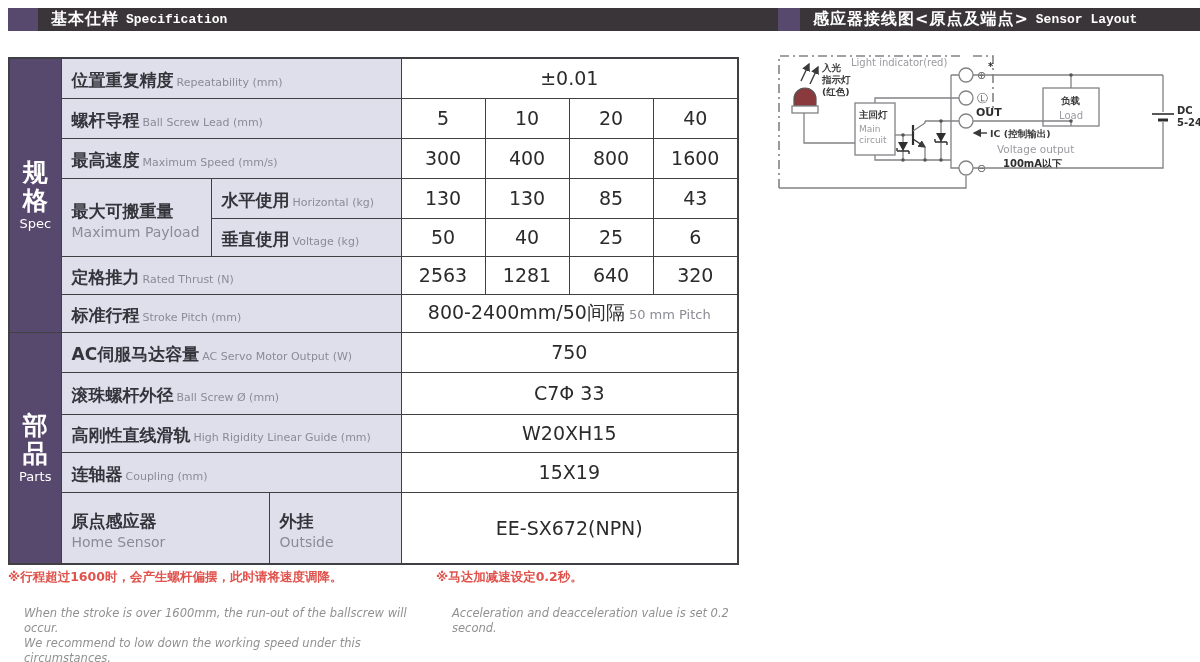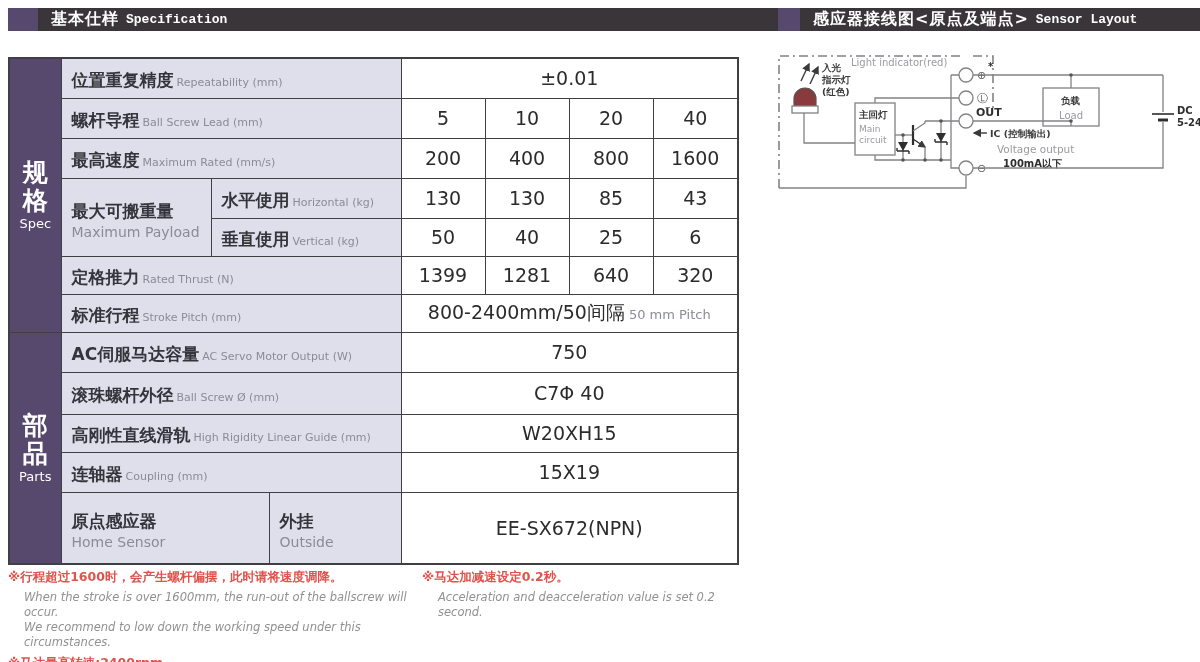--- a/index.html
+++ b/index.html
@@ -43,23 +43,23 @@
   .dg-box  { stroke:#828286; stroke-width:1.3; fill:#ffffff; }
   .dg-dot  { fill:#555; }
   .dg-black{ fill:#2e2e2e; }
   .t-cn  { font-size:9.5px; fill:#3a3a3a; font-weight:bold; }
   .t-gray{ font-size:10px; fill:#9a9aa0; }
   .t-blk { font-size:10px; fill:#2e2e2e; font-weight:bold; }
   .t-sym { font-size:11px; fill:#555; }
   
   .fn { position:absolute; top:569px; }
   .fn-left  { left:8px; width:400px; }
-  .fn-right { left:422px; width:330px; }
+  .fn-right { left:436px; width:330px; }
   .fn div { line-height:1.32; }
-  .fn .red  { color:#e0524c; font-weight:bold; font-size:12.5px; margin-bottom:4px; }
+  .fn .red  { color:#e0524c; font-weight:bold; font-size:12.5px; margin-bottom:20px; }
   .fn .gray { color:#909090; font-size:11.5px; padding-left:16px;font-style:italic; }
   .fn .red2 { color:#e0524c; font-weight:bold; font-size:12.5px; margin-top:5px; }
 </style>
 </head>
 <body>
 
 <div class="page">
 
   <div class="hdr hdr-left">
     <div class="sq"></div>
@@ -103,54 +103,54 @@
       <td class="lbl" colspan="3">
         <span class="cn">螺杆导程</span><span class="en">Ball Screw Lead (mm)</span>
       </td>
       <td class="val">5</td>
       <td class="val">10</td>
       <td class="val">20</td>
       <td class="val">40</td>
     </tr>
     <tr style="height:40px">
       <td class="lbl" colspan="3">
-        <span class="cn">最高速度</span><span class="en">Maximum Rated (mm/s)</span>
-      </td>
-      <td class="val">200</td>
+        <span class="cn">最高速度</span><span class="en">Maximum Speed (mm/s)</span>
+      </td>
+      <td class="val">300</td>
       <td class="val">400</td>
       <td class="val">800</td>
       <td class="val">1600</td>
     </tr>
     <tr style="height:40px">
       <td class="lbl" rowspan="2">
         <span class="cn">最大可搬重量</span>
         <span class="en-block">Maximum Payload</span>
       </td>
       <td class="lbl" colspan="2">
         <span class="cn">水平使用</span><span class="en">Horizontal (kg)</span>
       </td>
       <td class="val">130</td>
       <td class="val">130</td>
       <td class="val">85</td>
       <td class="val">43</td>
     </tr>
     <tr style="height:38px">
       <td class="lbl" colspan="2">
-        <span class="cn">垂直使用</span><span class="en">Vertical (kg)</span>
+        <span class="cn">垂直使用</span><span class="en">Voltage (kg)</span>
       </td>
       <td class="val">50</td>
       <td class="val">40</td>
       <td class="val">25</td>
       <td class="val">6</td>
     </tr>
     <tr style="height:38px">
       <td class="lbl" colspan="3">
         <span class="cn">定格推力</span><span class="en">Rated Thrust (N)</span>
       </td>
-      <td class="val">1399</td>
+      <td class="val">2563</td>
       <td class="val">1281</td>
       <td class="val">640</td>
       <td class="val">320</td>
     </tr>
     <tr style="height:38px">
       <td class="lbl" colspan="3">
         <span class="cn">标准行程</span><span class="en">Stroke Pitch (mm)</span>
       </td>
       <td class="val" colspan="4">
         <span>800-2400mm/50间隔</span><span class="sub">50 mm Pitch</span>
@@ -163,21 +163,21 @@
       </td>
       <td class="lbl" colspan="3">
         <span class="cn">AC伺服马达容量</span><span class="en">AC Servo Motor Output (W)</span>
       </td>
       <td class="val" colspan="4">750</td>
     </tr>
     <tr style="height:42px">
       <td class="lbl" colspan="3">
         <span class="cn">滚珠螺杆外径</span><span class="en">Ball Screw Ø (mm)</span>
       </td>
-      <td class="val" colspan="4">C7Φ 40</td>
+      <td class="val" colspan="4">C7Φ 33</td>
     </tr>
     <tr style="height:38px">
       <td class="lbl" colspan="3">
         <span class="cn">高刚性直线滑轨</span><span class="en">High Rigidity Linear Guide (mm)</span>
       </td>
       <td class="val" colspan="4">W20XH15</td>
     </tr>
     <tr style="height:40px">
       <td class="lbl" colspan="3">
         <span class="cn">连轴器</span><span class="en">Coupling (mm)</span>

